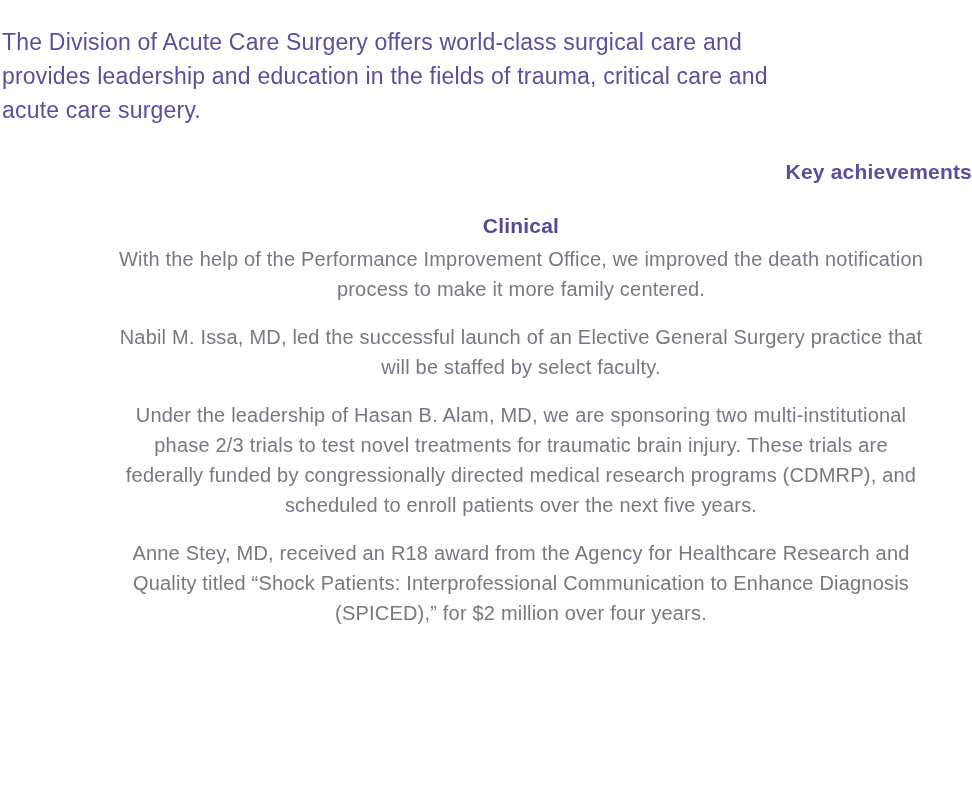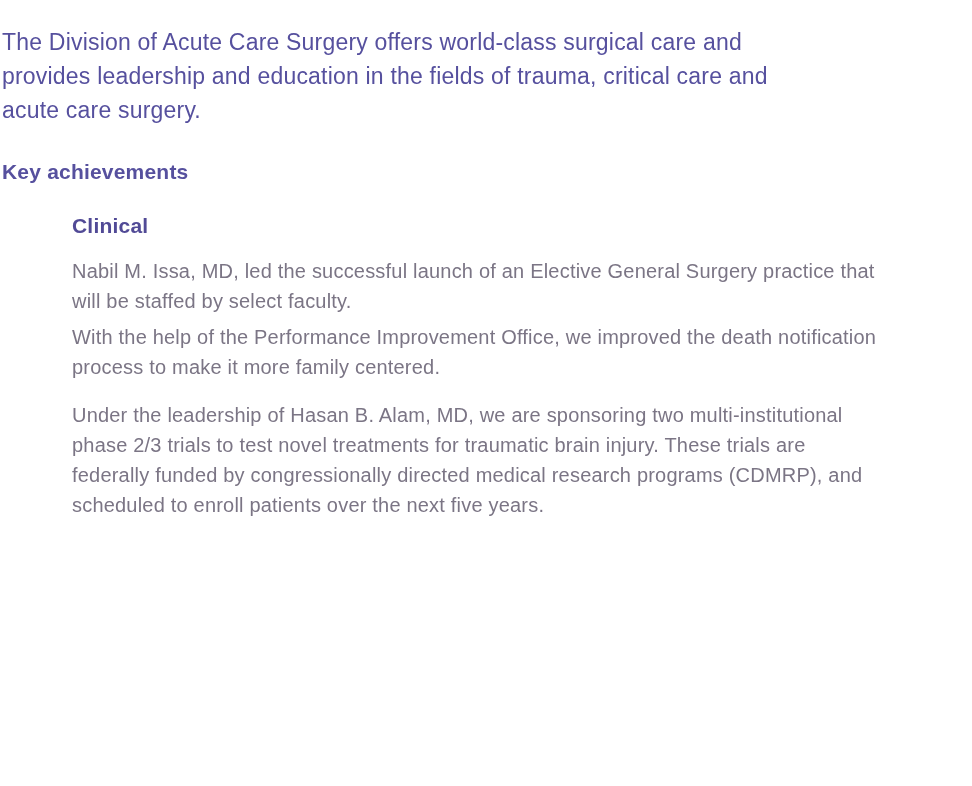--- a/index.html
+++ b/index.html
@@ -29,24 +29,26 @@
     white-space: pre-line;
     letter-spacing: 0.2px;
   }
   .key-achievements-title {
     margin-top: 34px;
     font-size: 21px;
     line-height: 22px;
     font-weight: 700;
     color: #56509e;
     letter-spacing: 0.2px;
+    text-align: right;
   }
   .achievements-body {
     margin-left: 70px;
     width: 898px;
+    text-align: center;
   }
   .section-heading {
     margin: 33px 0 6px 0;
     font-size: 21px;
     line-height: 24px;
     font-weight: 700;
     color: #514a96;
     letter-spacing: 0.2px;
   }
   .section-heading.first {
@@ -73,27 +75,30 @@
   <p class="intro">The Division of Acute Care Surgery offers world-class surgical care and
 provides leadership and education in the fields of trauma, critical care and
 acute care surgery.</p>
 
   <h2 class="key-achievements-title">Key achievements</h2>
 
   <div class="achievements-body">
 
     <div>
       <h3 class="section-heading first">Clinical</h3>
+      <p class="body-paragraph first">With the help of the Performance Improvement Office, we improved the death notification
+process to make it more family centered.</p>
       <p class="body-paragraph">Nabil M. Issa, MD, led the successful launch of an Elective General Surgery practice that
 will be staffed by select faculty.</p>
-      <p class="body-paragraph first">With the help of the Performance Improvement Office, we improved the death notification
-process to make it more family centered.</p>
     </div>
 
     <div>
       <p class="body-paragraph">Under the leadership of Hasan B. Alam, MD, we are sponsoring two multi-institutional
 phase 2/3 trials to test novel treatments for traumatic brain injury. These trials are
 federally funded by congressionally directed medical research programs (CDMRP), and
 scheduled to enroll patients over the next five years.</p>
+      <p class="body-paragraph">Anne Stey, MD, received an R18 award from the Agency for Healthcare Research and
+Quality titled “Shock Patients: Interprofessional Communication to Enhance Diagnosis
+(SPICED),” for $2 million over four years.</p>
     </div>
 
   </div>
 </div>
 
 </body></html>

